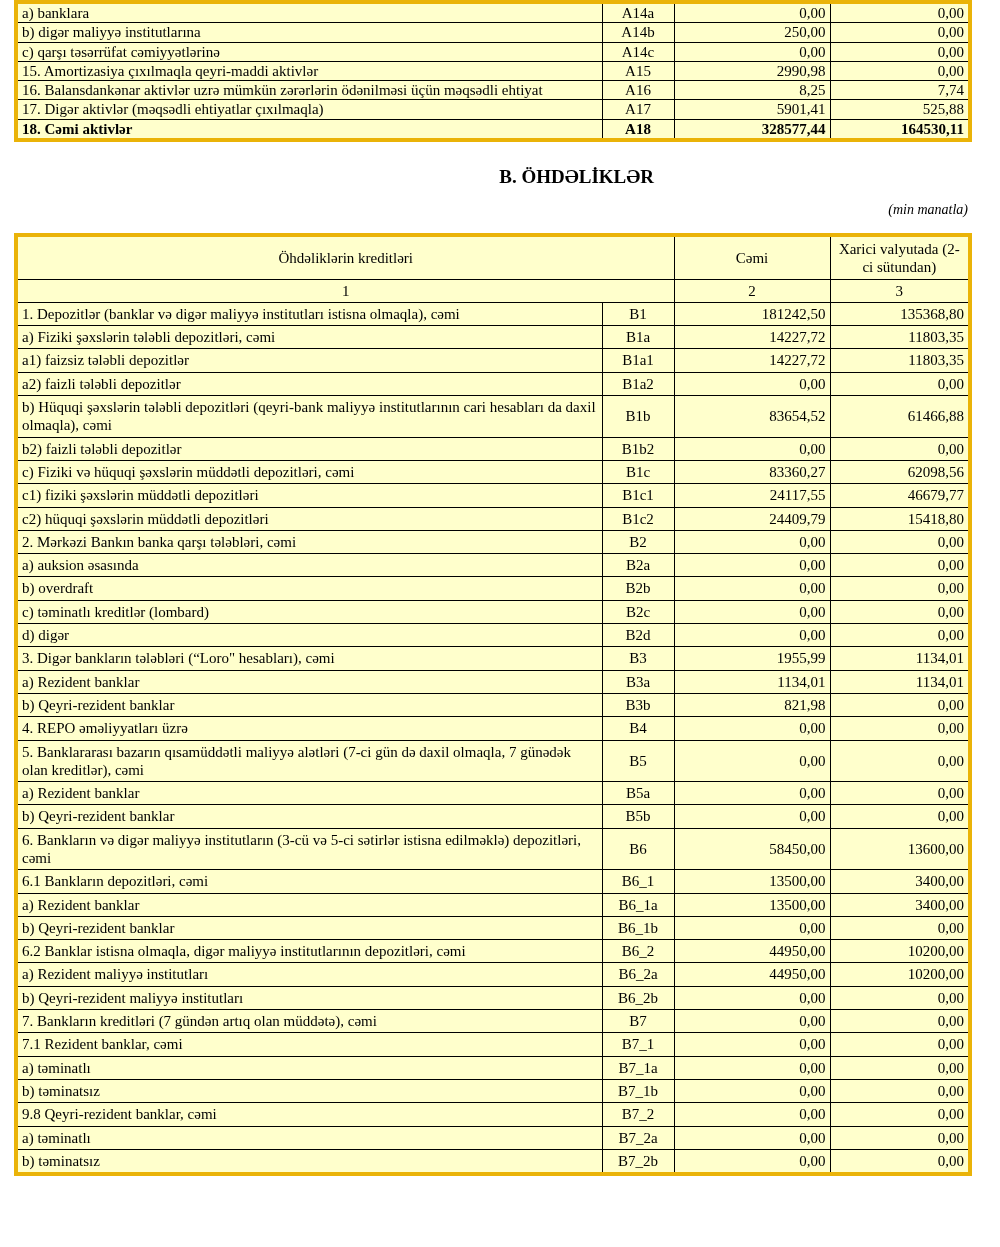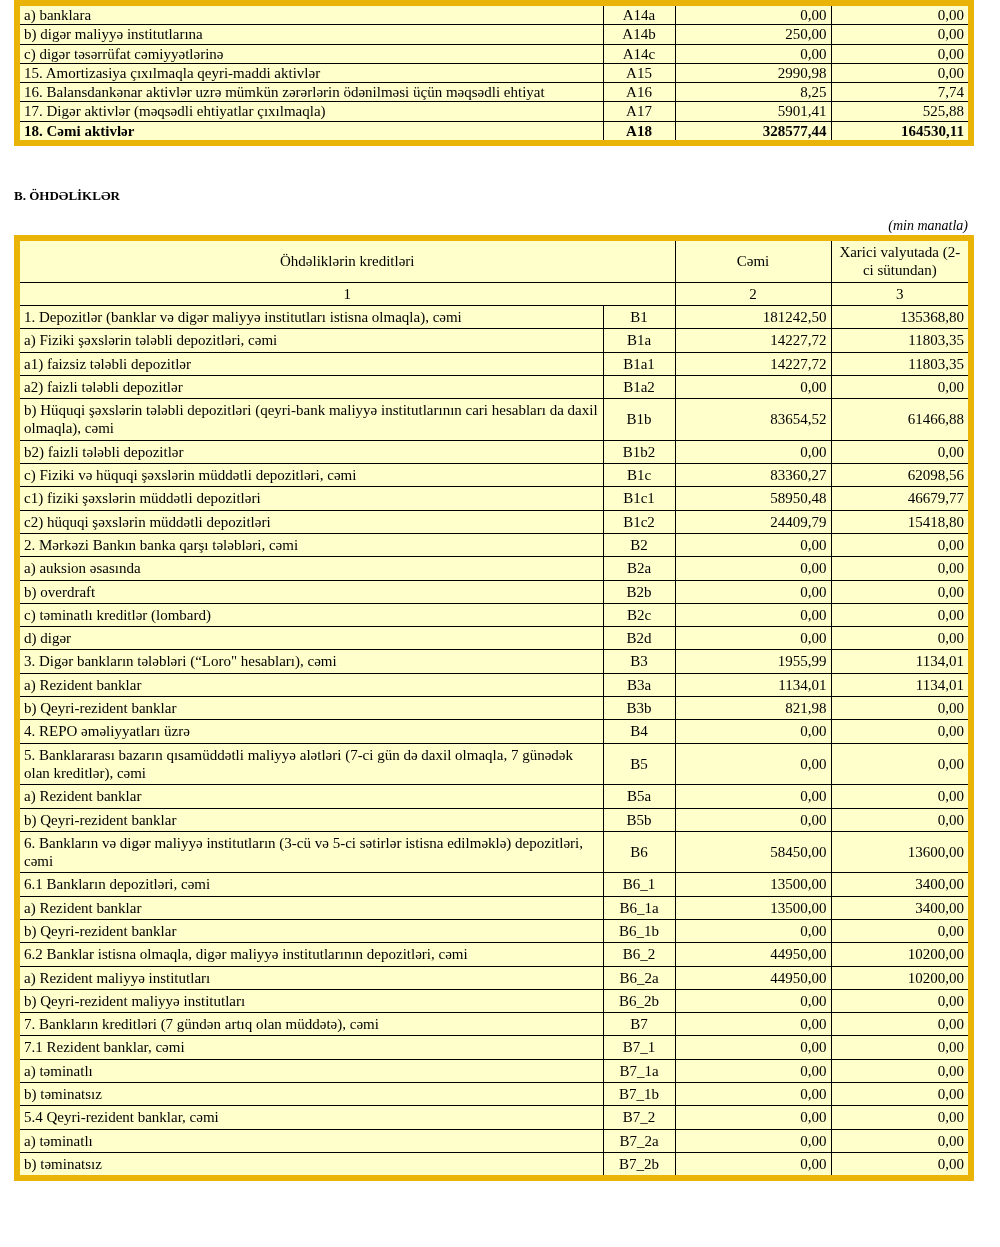--- a/index.html
+++ b/index.html
@@ -9,21 +9,21 @@
     font-family: "Liberation Serif", serif;
     color: #000;
   }
   body { width: 1000px; }
   .sheet { width: 1000px; padding: 0 0 4px 14px; }
 
   table.fin {
     border-collapse: collapse;
     table-layout: fixed;
     width: 954px;
-    border: 6px solid #eab308;
+    border: 4px solid #eab308;
   }
   table.fin td, table.fin th {
     border: 1px solid #000;
     background: #ffffcc;
     font-size: 15px;
     line-height: 1.22;
     vertical-align: middle;
     padding: 1px 4px;
     font-weight: normal;
   }
@@ -40,33 +40,33 @@
   .ind3 { padding-left: 62px; }
 
   tr.bold-row td { font-weight: bold; }
 
   th.hdr { font-weight: bold; text-align: center; }
   tr.hdr-main th { height: 44px; }
   tr.hdr-num th { height: 20px; font-weight: normal; }
 
   .section-heading {
     width: 640px;
-    text-align: left;
+    text-align: right;
     font-weight: bold;
-    font-size: 13px;
-    margin-top: 42px;
+    font-size: 19px;
+    margin-top: 24px;
     margin-bottom: 0;
   }
   .unit-note {
     width: 954px;
     text-align: right;
     font-style: italic;
     font-size: 14px;
     margin-top: 14px;
-    margin-bottom: 1px;
+    margin-bottom: 15px;
   }
 </style>
 </head>
 <body>
 
 <div class="sheet">
 
   <table class="fin assets">
     <colgroup>
       <col style="width:586px">
@@ -81,21 +81,21 @@
           <td class="num">0,00</td>
           <td class="num">0,00</td>
         </tr>
         <tr>
           <td class="label ind1">b) digər maliyyə institutlarına</td>
           <td class="code">A14b</td>
           <td class="num">250,00</td>
           <td class="num">0,00</td>
         </tr>
         <tr>
-          <td class="label ind1">c) digər təsərrüfat cəmiyyətlərinə</td>
+          <td class="label ind1">c) qarşı təsərrüfat cəmiyyətlərinə</td>
           <td class="code">A14c</td>
           <td class="num">0,00</td>
           <td class="num">0,00</td>
         </tr>
         <tr>
           <td class="label ind0">15. Amortizasiya çıxılmaqla qeyri-maddi aktivlər</td>
           <td class="code">A15</td>
           <td class="num">2990,98</td>
           <td class="num">0,00</td>
         </tr>
@@ -182,21 +182,21 @@
         </tr>
         <tr>
           <td class="label ind1">c) Fiziki və hüquqi şəxslərin müddətli depozitləri, cəmi</td>
           <td class="code">B1c</td>
           <td class="num">83360,27</td>
           <td class="num">62098,56</td>
         </tr>
         <tr>
           <td class="label ind2">c1) fiziki şəxslərin müddətli depozitləri</td>
           <td class="code">B1c1</td>
-          <td class="num">58950,48</td>
+          <td class="num">24117,55</td>
           <td class="num">46679,77</td>
         </tr>
         <tr>
           <td class="label ind2">c2) hüquqi şəxslərin müddətli depozitləri</td>
           <td class="code">B1c2</td>
           <td class="num">24409,79</td>
           <td class="num">15418,80</td>
         </tr>
         <tr>
           <td class="label ind0">2. Mərkəzi Bankın banka qarşı tələbləri, cəmi</td>
@@ -330,21 +330,21 @@
           <td class="num">0,00</td>
           <td class="num">0,00</td>
         </tr>
         <tr>
           <td class="label ind1">b) təminatsız</td>
           <td class="code">B7_1b</td>
           <td class="num">0,00</td>
           <td class="num">0,00</td>
         </tr>
         <tr>
-          <td class="label ind0">5.4 Qeyri-rezident banklar, cəmi</td>
+          <td class="label ind0">9.8 Qeyri-rezident banklar, cəmi</td>
           <td class="code">B7_2</td>
           <td class="num">0,00</td>
           <td class="num">0,00</td>
         </tr>
         <tr>
           <td class="label ind1">a) təminatlı</td>
           <td class="code">B7_2a</td>
           <td class="num">0,00</td>
           <td class="num">0,00</td>
         </tr>

